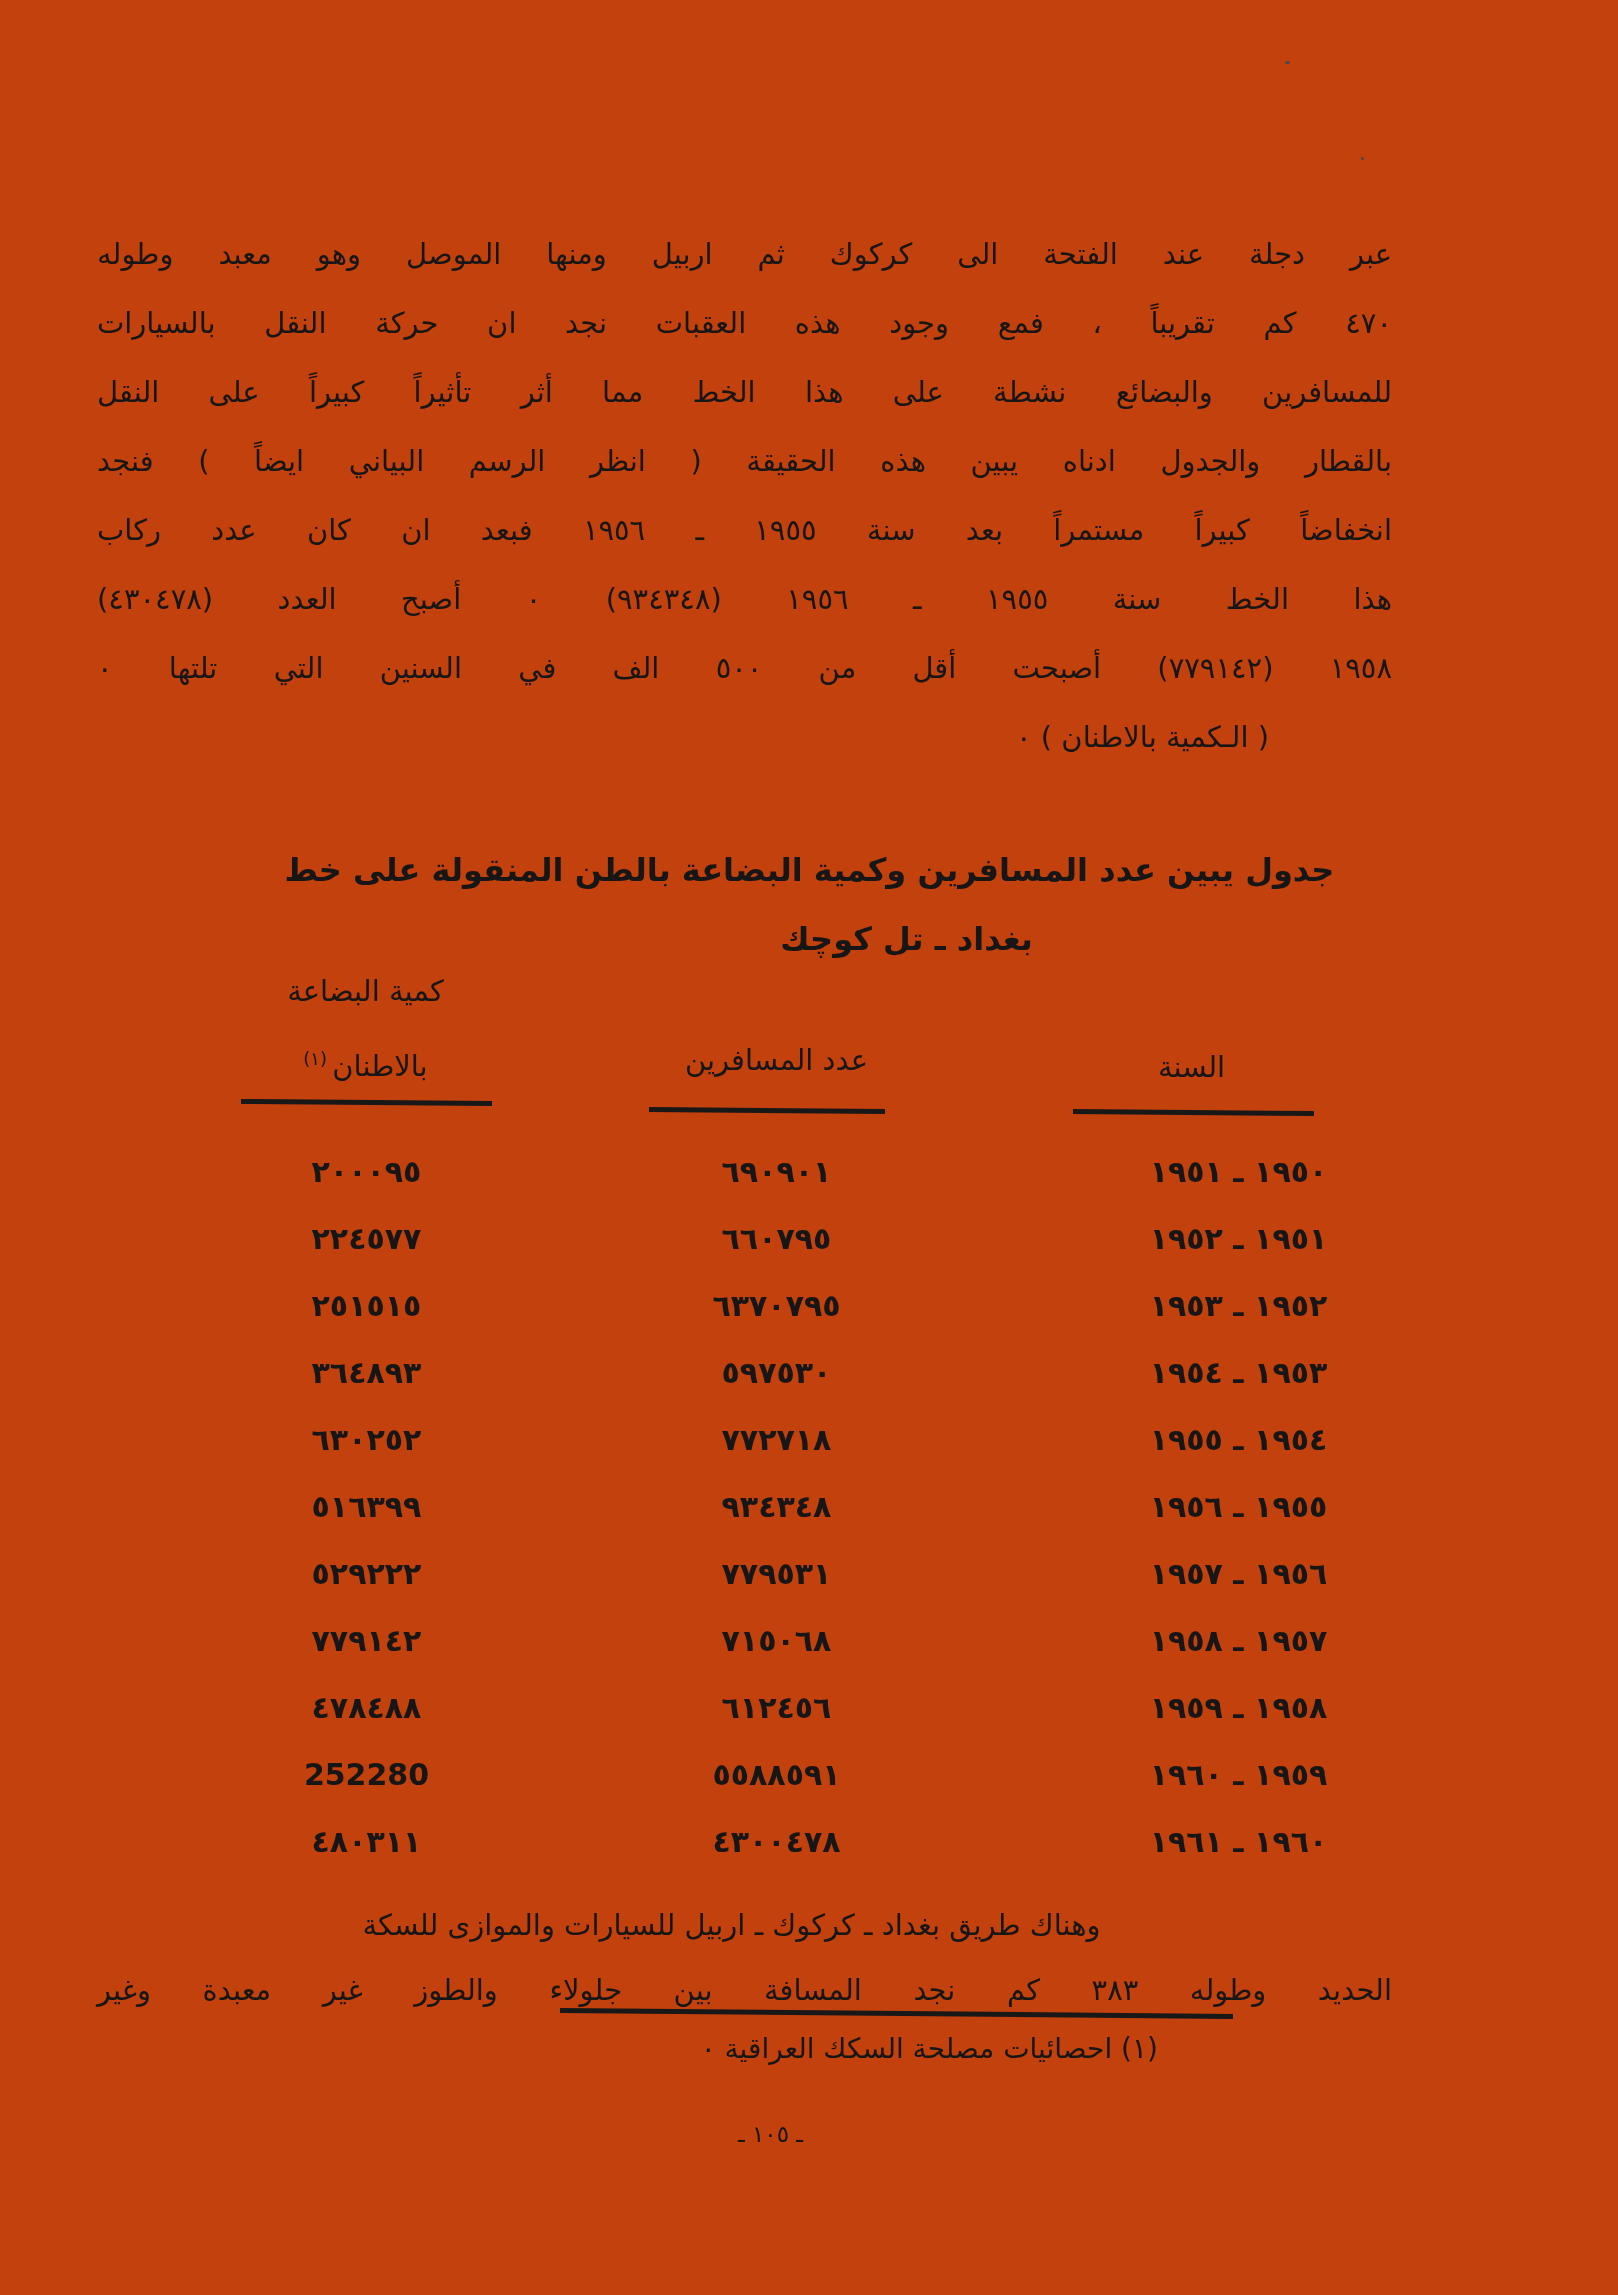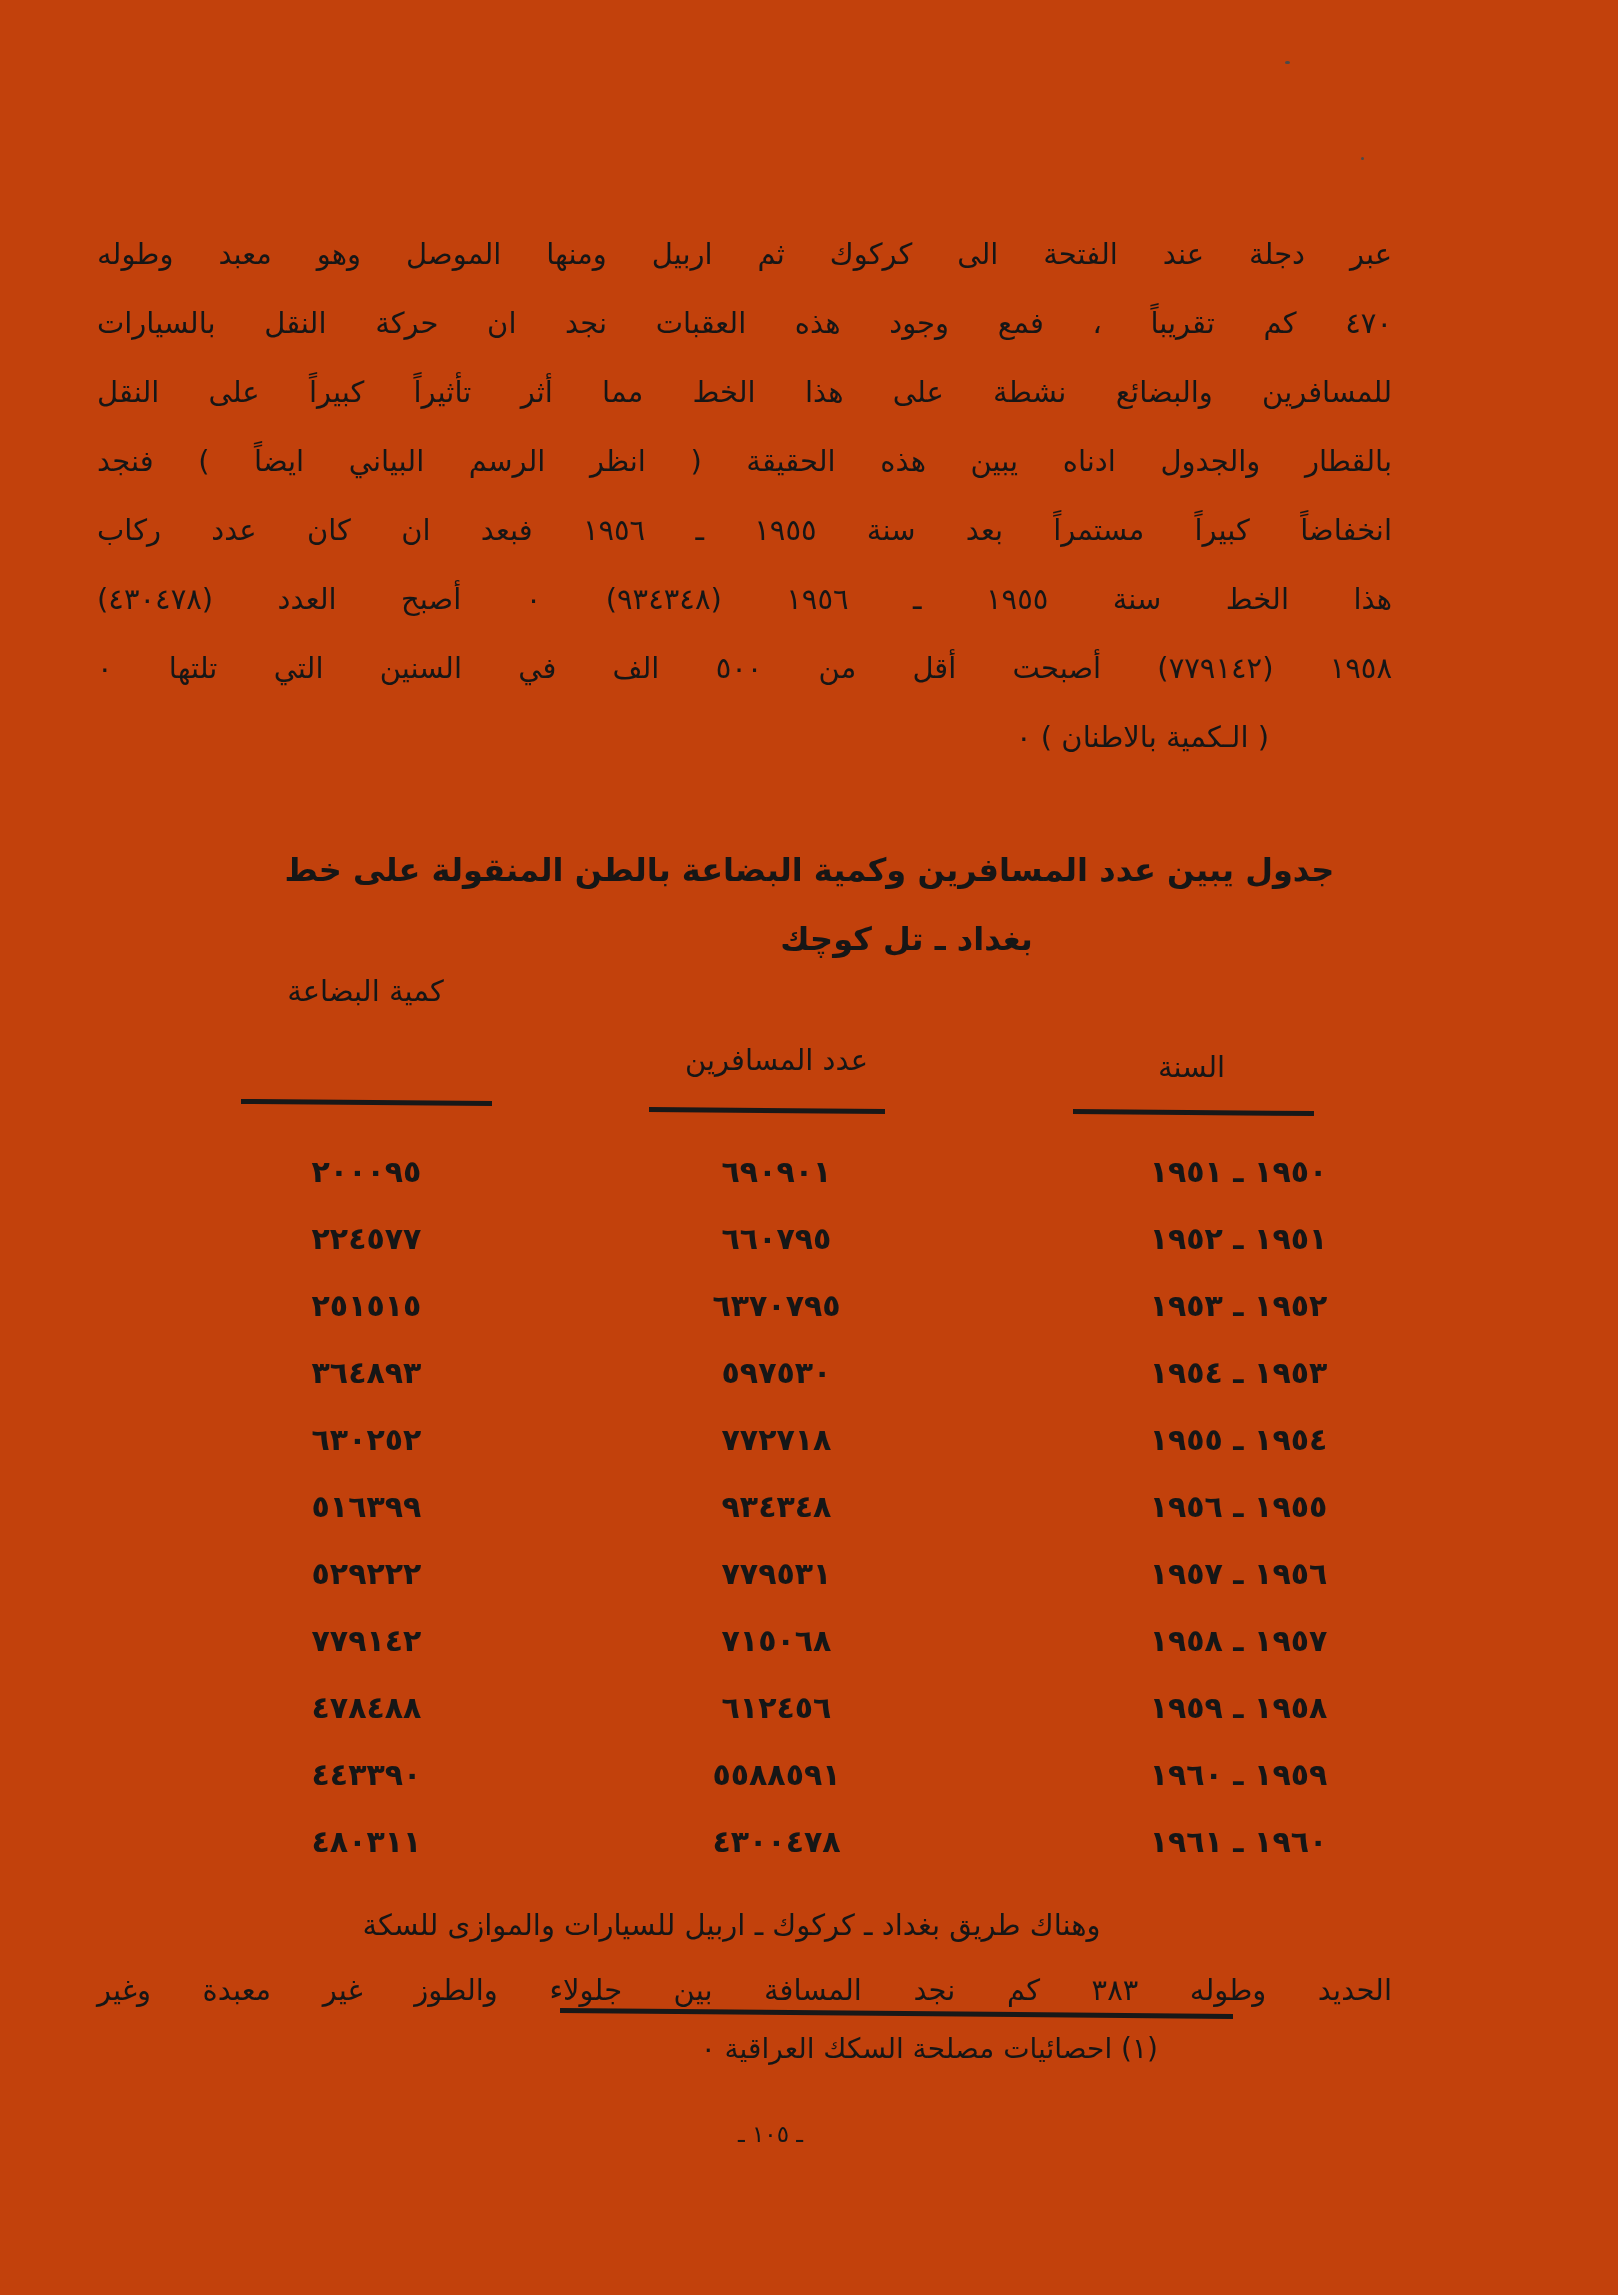--- a/index.html
+++ b/index.html
@@ -108,20 +108,23 @@
     <div class="line line-short">( الـكمية بالاطنان ) ٠</div>
   </div>
 
   <div class="ttitle">
     <div class="t1">جدول يبين عدد المسافرين وكمية البضاعة بالطن المنقولة على خط</div>
     <div class="t2">بغداد ـ تل كوچك</div>
   </div>
 
   <div class="th th-tons">
     <div>كمية البضاعة</div>
+    <div>
+      <span>بالاطنان</span><span class="fnmark">(١)</span>
+    </div>
   </div>
   <div class="th th-pass">عدد المسافرين</div>
   <div class="th th-year">السنة</div>
 
   <div class="hrule hrule-tons"></div>
   <div class="hrule hrule-pass"></div>
   <div class="hrule hrule-year"></div>
 
   <div class="tbody">
     <div class="trow">
@@ -163,21 +166,21 @@
       <div class="cell cell-tons">٧٧٩١٤٢</div>
       <div class="cell cell-pass">٧١٥٠٦٨</div>
       <div class="cell cell-year">١٩٥٧ ـ ١٩٥٨</div>
     </div>
     <div class="trow">
       <div class="cell cell-tons">٤٧٨٤٨٨</div>
       <div class="cell cell-pass">٦١٢٤٥٦</div>
       <div class="cell cell-year">١٩٥٨ ـ ١٩٥٩</div>
     </div>
     <div class="trow">
-      <div class="cell cell-tons">٤٤٣٣٩٠</div>
+      <div class="cell cell-tons">252280</div>
       <div class="cell cell-pass">٥٥٨٨٥٩١</div>
       <div class="cell cell-year">١٩٥٩ ـ ١٩٦٠</div>
     </div>
     <div class="trow">
       <div class="cell cell-tons">٤٨٠٣١١</div>
       <div class="cell cell-pass">٤٣٠٠٤٧٨</div>
       <div class="cell cell-year">١٩٦٠ ـ ١٩٦١</div>
     </div>
   </div>
 

